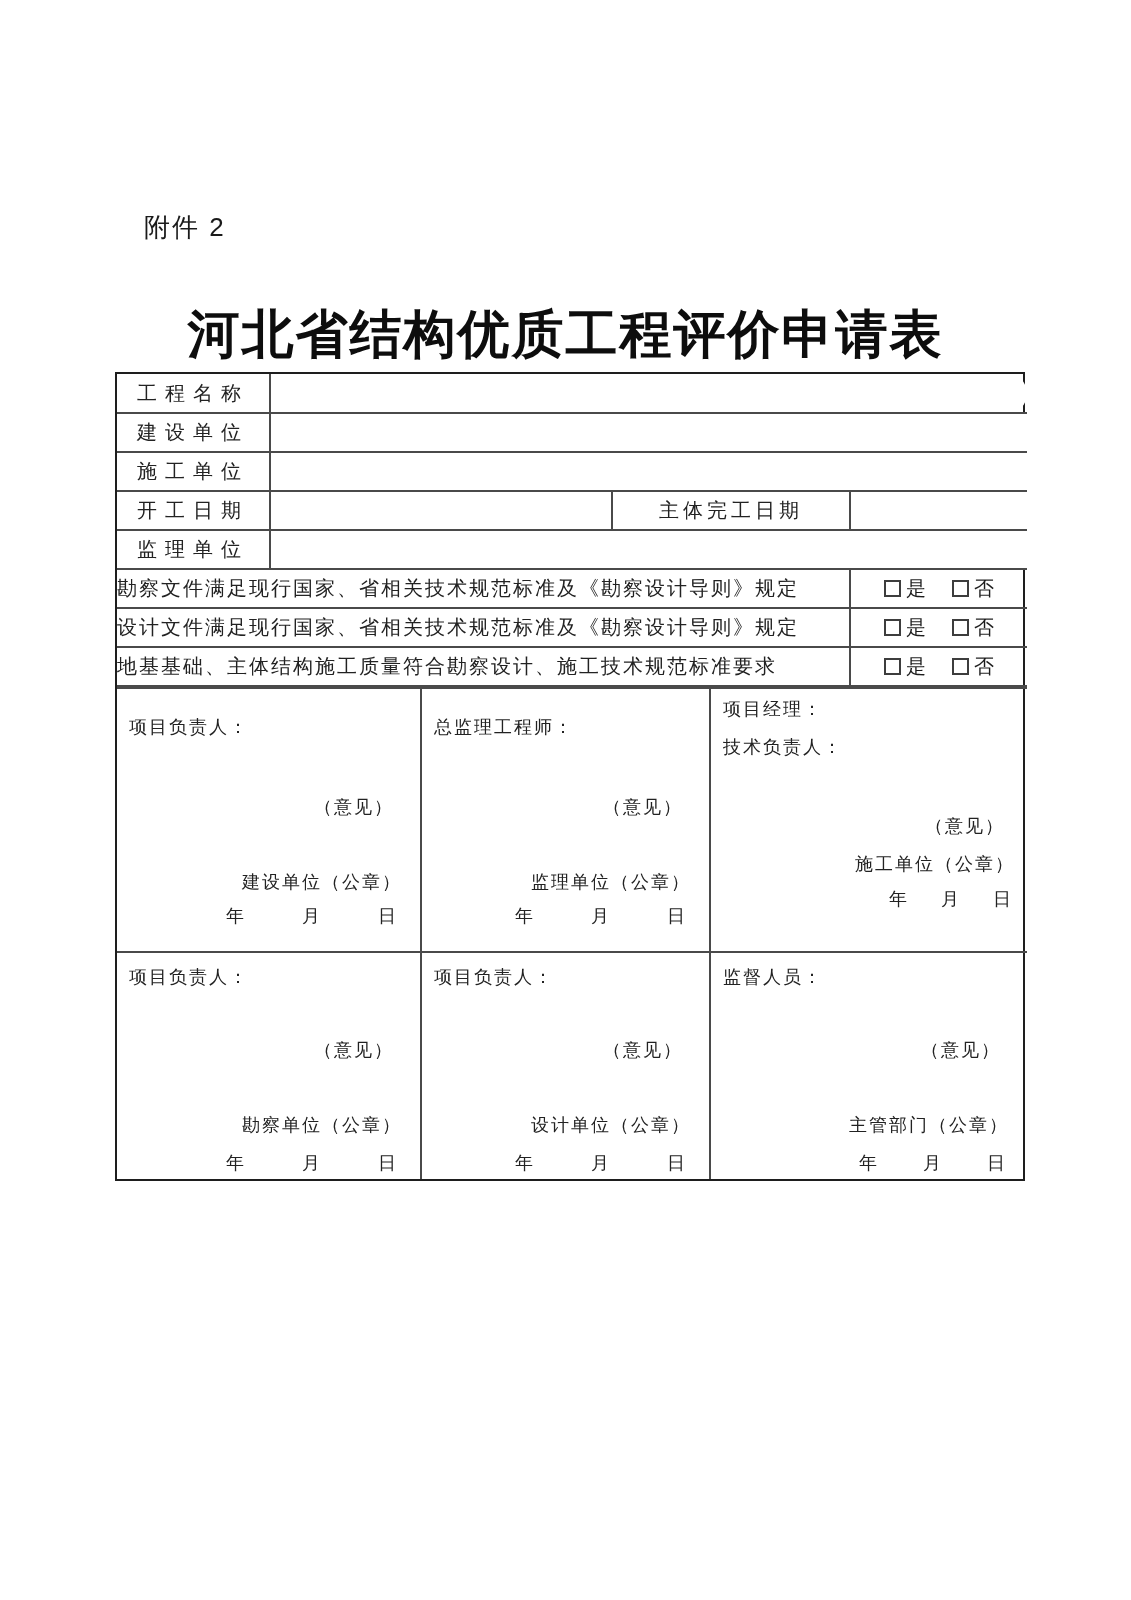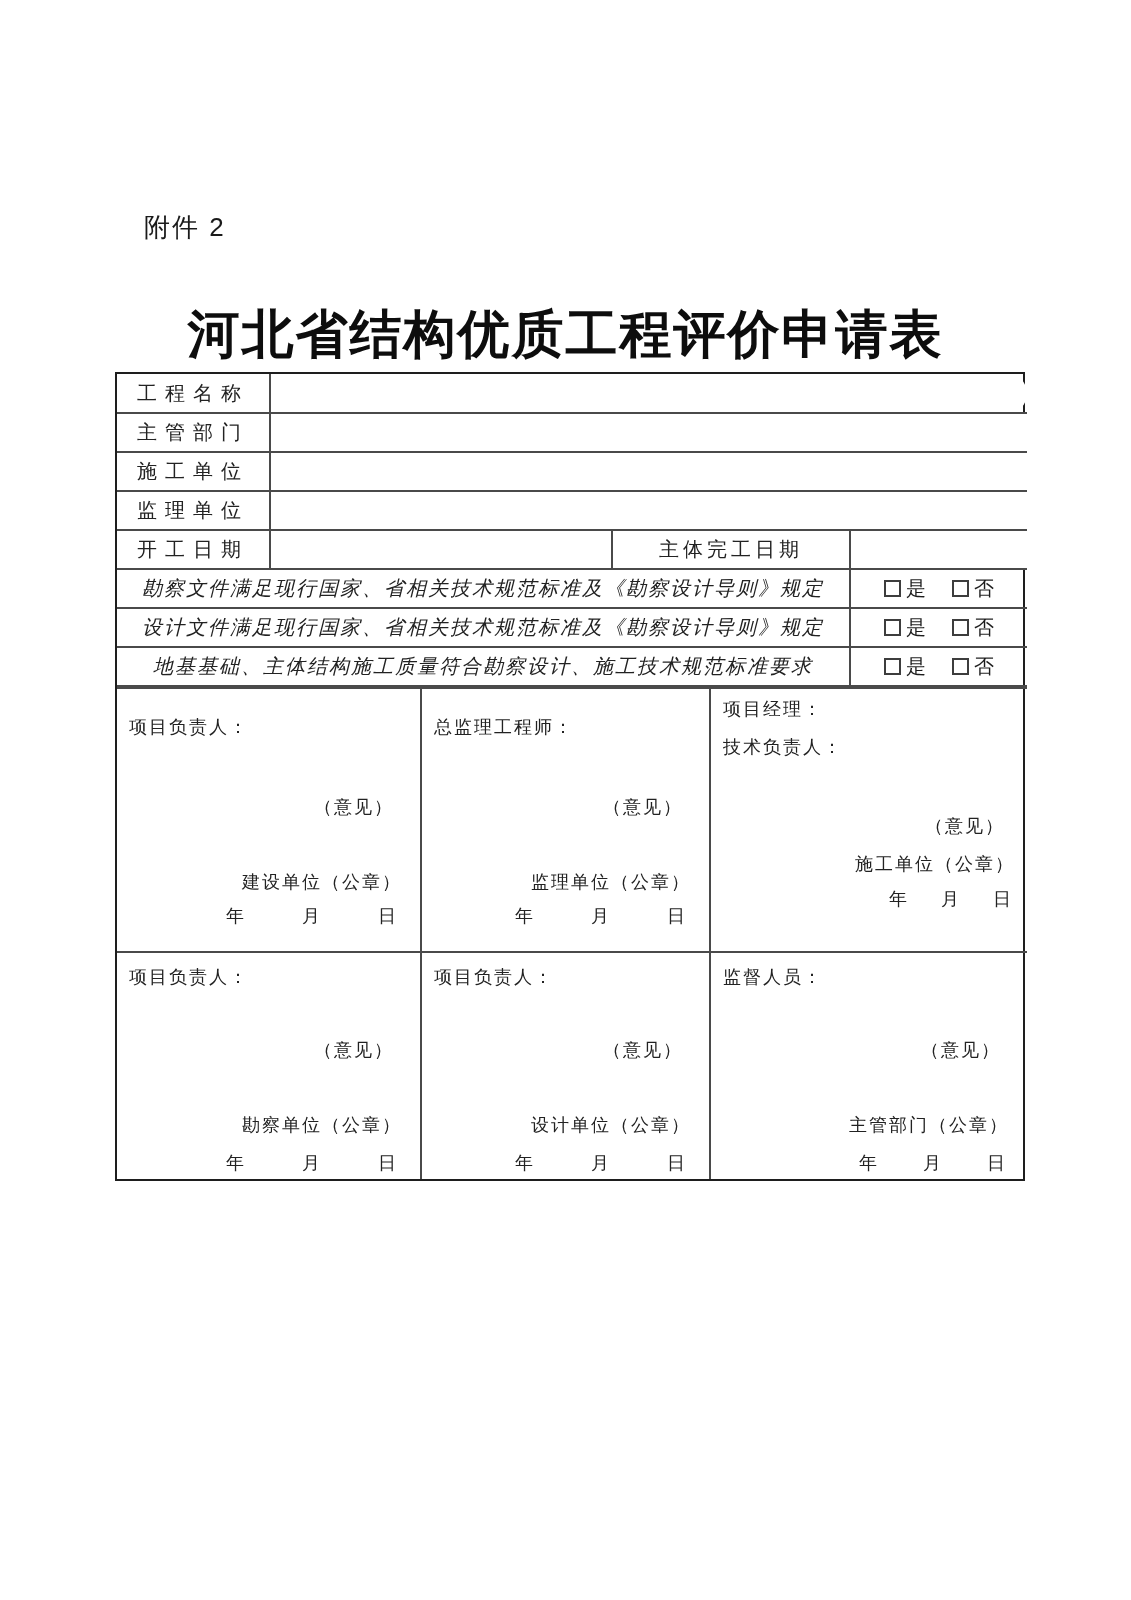--- a/index.html
+++ b/index.html
@@ -51,25 +51,23 @@
   .t2 tr:last-child td { border-bottom: none; }
   .t1 td { height: 39px; font-size: 20px; vertical-align: middle; }
   .lbl {
     text-align: center;
     letter-spacing: 8px;
     color: #222;
   }
   .lbl2 { letter-spacing: 4px; }
   .val { background: #ffffff; }
   .chk-text {
-    text-align: center;
     letter-spacing: 2px;
     color: #222;
     white-space: nowrap;
-    font-style: italic;
   }
   .chk-cell { vertical-align: middle; }
   .chk-wrap {
     display: flex;
     align-items: center;
     justify-content: center;
     gap: 26px;
   }
   .chk-group { display: inline-flex; align-items: center; }
   .box {
@@ -143,36 +141,36 @@
           <col style="width:342px">
           <col style="width:238px">
           <col style="width:177px">
       </colgroup>
       <tbody>
           <tr>
         <td class="lbl">工程名称</td>
         <td class="val" colspan="3"></td>
       </tr>
       <tr>
-        <td class="lbl">主管部门</td>
+        <td class="lbl">建设单位</td>
         <td class="val" colspan="3"></td>
       </tr>
       <tr>
         <td class="lbl">施工单位</td>
-        <td class="val" colspan="3"></td>
-      </tr>
-      <tr>
-        <td class="lbl">监理单位</td>
         <td class="val" colspan="3"></td>
       </tr>
       <tr>
         <td class="lbl">开工日期</td>
         <td class="val"></td>
         <td class="lbl lbl2">主体完工日期</td>
         <td class="val"></td>
+      </tr>
+      <tr>
+        <td class="lbl">监理单位</td>
+        <td class="val" colspan="3"></td>
       </tr>
 
       <tr>
         <td class="chk-text" colspan="3">勘察文件满足现行国家、省相关技术规范标准及《勘察设计导则》规定</td>
         <td class="chk-cell">
           <div class="chk-wrap">
             <span class="chk-group">
               <span class="box"></span>
               <span>是</span>
             </span>

